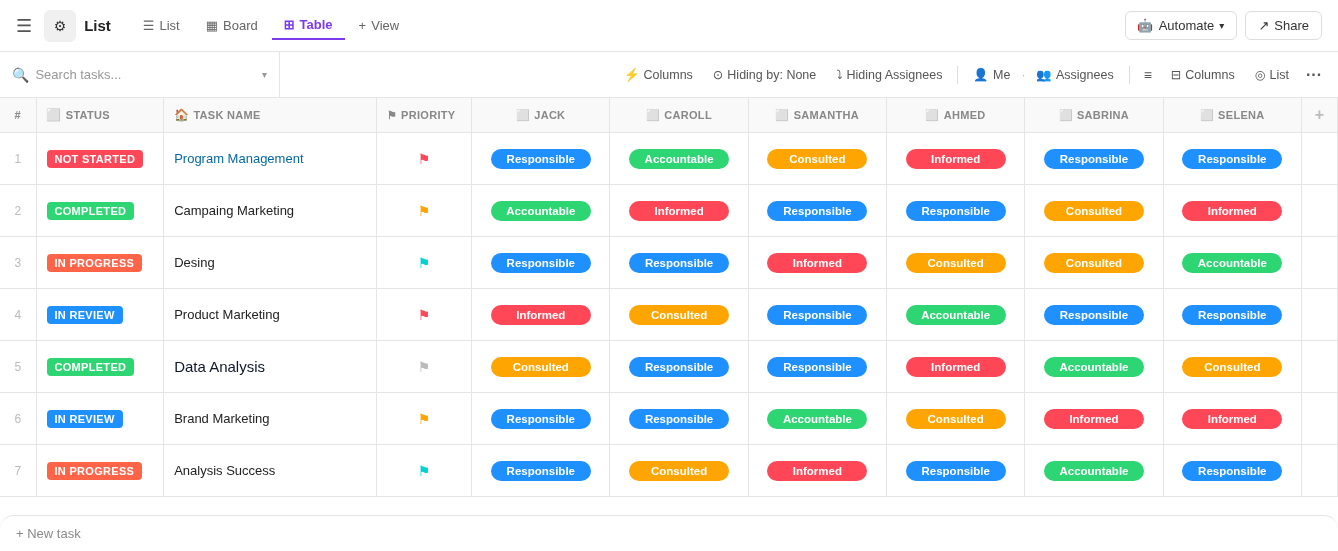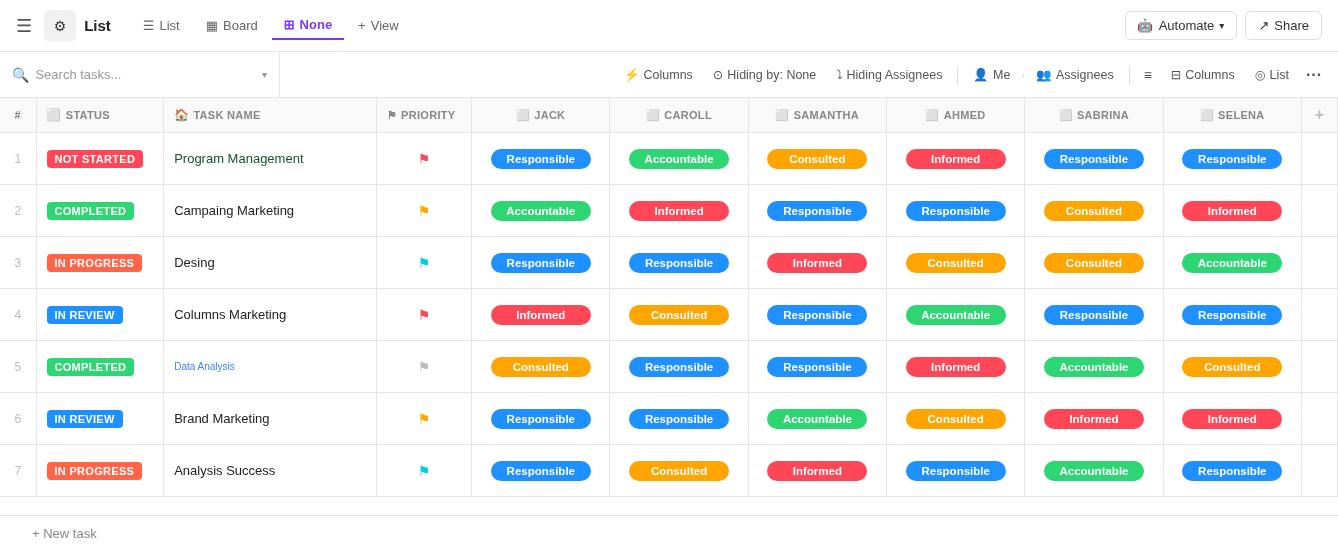--- a/index.html
+++ b/index.html
@@ -21,21 +21,21 @@
     <div style="display:flex;align-items:center;gap:5px;padding:6px 12px;border-radius:6px;cursor:pointer;color:#666;font-size:13px;font-weight:500;">
       <span>☰</span>
       <span>List</span>
     </div>
     <div style="display:flex;align-items:center;gap:5px;padding:6px 12px;border-radius:6px;cursor:pointer;color:#666;font-size:13px;font-weight:500;">
       <span>▦</span>
       <span>Board</span>
     </div>
     <div style="display:flex;align-items:center;gap:5px;padding:6px 12px;cursor:pointer;color:#7c3aed;font-size:13px;font-weight:600;border-bottom:2px solid #7c3aed;">
       <span>⊞</span>
-      <span>None</span>
+      <span>Table</span>
     </div>
     <div style="display:flex;align-items:center;gap:5px;padding:6px 12px;border-radius:6px;cursor:pointer;color:#666;font-size:13px;font-weight:500;">
       <span>+</span>
       <span>View</span>
     </div>
   </div>
 
   <div style="margin-left:auto;display:flex;align-items:center;gap:8px;">
     <div style="display:flex;align-items:center;gap:5px;padding:6px 12px;border:1px solid #ddd;border-radius:6px;cursor:pointer;font-size:13px;background:#fff;">
       <span>🤖</span>
@@ -127,21 +127,21 @@
         </th>
         <th style="width:36px;padding:8px 6px;text-align:center;font-size:16px;color:#bbb;border-bottom:1px solid #e5e5e5;">+</th>
       </tr>
     </thead>
     <tbody id="table-body">
     <tr style="">
     <td style="text-align:center;color:#bbb;font-size:12px;border-bottom:1px solid #e5e5e5;border-right:1px solid #e5e5e5;padding:0 6px;height:52px;vertical-align:middle;">1</td>
     <td style="border-bottom:1px solid #e5e5e5;border-right:1px solid #e5e5e5;padding:0 10px;height:52px;vertical-align:middle;">
       <span style="display:inline-block;padding:3px 8px;border-radius:4px;font-size:11px;font-weight:700;color:#fff;letter-spacing:0.3px;background:#ff4757;">NOT STARTED</span>
     </td>
-    <td style="border-bottom:1px solid #e5e5e5;border-right:1px solid #e5e5e5;padding:0 10px;height:52px;vertical-align:middle;font-size:13px;font-weight:500;color:#14532d;">Program Management</td>
+    <td style="border-bottom:1px solid #e5e5e5;border-right:1px solid #e5e5e5;padding:0 10px;height:52px;vertical-align:middle;font-size:13px;font-weight:500;color:#0369a1;">Program Management</td>
     <td style="text-align:center;border-bottom:1px solid #e5e5e5;border-right:1px solid #e5e5e5;padding:0 10px;height:52px;vertical-align:middle;"><span style="color:#ff4757;font-size:14px;">⚑</span></td>
     <td style="text-align:center;border-bottom:1px solid #e5e5e5;border-right:1px solid #e5e5e5;padding:0 8px;height:52px;vertical-align:middle;"><span style="display:inline-block;padding:4px 10px;border-radius:20px;font-size:11.5px;font-weight:600;color:#fff;background:#1e90ff;white-space:nowrap;min-width:100px;text-align:center;">Responsible</span></td>
     <td style="text-align:center;border-bottom:1px solid #e5e5e5;border-right:1px solid #e5e5e5;padding:0 8px;height:52px;vertical-align:middle;"><span style="display:inline-block;padding:4px 10px;border-radius:20px;font-size:11.5px;font-weight:600;color:#fff;background:#2ed573;white-space:nowrap;min-width:100px;text-align:center;">Accountable</span></td>
     <td style="text-align:center;border-bottom:1px solid #e5e5e5;border-right:1px solid #e5e5e5;padding:0 8px;height:52px;vertical-align:middle;"><span style="display:inline-block;padding:4px 10px;border-radius:20px;font-size:11.5px;font-weight:600;color:#fff;background:#ffa502;white-space:nowrap;min-width:100px;text-align:center;">Consulted</span></td>
     <td style="text-align:center;border-bottom:1px solid #e5e5e5;border-right:1px solid #e5e5e5;padding:0 8px;height:52px;vertical-align:middle;"><span style="display:inline-block;padding:4px 10px;border-radius:20px;font-size:11.5px;font-weight:600;color:#fff;background:#ff4757;white-space:nowrap;min-width:100px;text-align:center;">Informed</span></td>
     <td style="text-align:center;border-bottom:1px solid #e5e5e5;border-right:1px solid #e5e5e5;padding:0 8px;height:52px;vertical-align:middle;"><span style="display:inline-block;padding:4px 10px;border-radius:20px;font-size:11.5px;font-weight:600;color:#fff;background:#1e90ff;white-space:nowrap;min-width:100px;text-align:center;">Responsible</span></td>
     <td style="text-align:center;border-bottom:1px solid #e5e5e5;border-right:1px solid #e5e5e5;padding:0 8px;height:52px;vertical-align:middle;"><span style="display:inline-block;padding:4px 10px;border-radius:20px;font-size:11.5px;font-weight:600;color:#fff;background:#1e90ff;white-space:nowrap;min-width:100px;text-align:center;">Responsible</span></td>
     <td style="border-bottom:1px solid #e5e5e5;height:52px;vertical-align:middle;"></td>
   </tr>
         <tr style="">
@@ -172,36 +172,36 @@
     <td style="text-align:center;border-bottom:1px solid #e5e5e5;border-right:1px solid #e5e5e5;padding:0 8px;height:52px;vertical-align:middle;"><span style="display:inline-block;padding:4px 10px;border-radius:20px;font-size:11.5px;font-weight:600;color:#fff;background:#ffa502;white-space:nowrap;min-width:100px;text-align:center;">Consulted</span></td>
     <td style="text-align:center;border-bottom:1px solid #e5e5e5;border-right:1px solid #e5e5e5;padding:0 8px;height:52px;vertical-align:middle;"><span style="display:inline-block;padding:4px 10px;border-radius:20px;font-size:11.5px;font-weight:600;color:#fff;background:#ffa502;white-space:nowrap;min-width:100px;text-align:center;">Consulted</span></td>
     <td style="text-align:center;border-bottom:1px solid #e5e5e5;border-right:1px solid #e5e5e5;padding:0 8px;height:52px;vertical-align:middle;"><span style="display:inline-block;padding:4px 10px;border-radius:20px;font-size:11.5px;font-weight:600;color:#fff;background:#2ed573;white-space:nowrap;min-width:100px;text-align:center;">Accountable</span></td>
     <td style="border-bottom:1px solid #e5e5e5;height:52px;vertical-align:middle;"></td>
   </tr>
         <tr style="">
     <td style="text-align:center;color:#bbb;font-size:12px;border-bottom:1px solid #e5e5e5;border-right:1px solid #e5e5e5;padding:0 6px;height:52px;vertical-align:middle;">4</td>
     <td style="border-bottom:1px solid #e5e5e5;border-right:1px solid #e5e5e5;padding:0 10px;height:52px;vertical-align:middle;">
       <span style="display:inline-block;padding:3px 8px;border-radius:4px;font-size:11px;font-weight:700;color:#fff;letter-spacing:0.3px;background:#1e90ff;">IN REVIEW</span>
     </td>
-    <td style="border-bottom:1px solid #e5e5e5;border-right:1px solid #e5e5e5;padding:0 10px;height:52px;vertical-align:middle;font-size:13px;font-weight:500;color:#222;">Columns Marketing</td>
+    <td style="border-bottom:1px solid #e5e5e5;border-right:1px solid #e5e5e5;padding:0 10px;height:52px;vertical-align:middle;font-size:13px;font-weight:500;color:#222;">Product Marketing</td>
     <td style="text-align:center;border-bottom:1px solid #e5e5e5;border-right:1px solid #e5e5e5;padding:0 10px;height:52px;vertical-align:middle;"><span style="color:#ff4757;font-size:14px;">⚑</span></td>
     <td style="text-align:center;border-bottom:1px solid #e5e5e5;border-right:1px solid #e5e5e5;padding:0 8px;height:52px;vertical-align:middle;"><span style="display:inline-block;padding:4px 10px;border-radius:20px;font-size:11.5px;font-weight:600;color:#fff;background:#ff4757;white-space:nowrap;min-width:100px;text-align:center;">Informed</span></td>
     <td style="text-align:center;border-bottom:1px solid #e5e5e5;border-right:1px solid #e5e5e5;padding:0 8px;height:52px;vertical-align:middle;"><span style="display:inline-block;padding:4px 10px;border-radius:20px;font-size:11.5px;font-weight:600;color:#fff;background:#ffa502;white-space:nowrap;min-width:100px;text-align:center;">Consulted</span></td>
     <td style="text-align:center;border-bottom:1px solid #e5e5e5;border-right:1px solid #e5e5e5;padding:0 8px;height:52px;vertical-align:middle;"><span style="display:inline-block;padding:4px 10px;border-radius:20px;font-size:11.5px;font-weight:600;color:#fff;background:#1e90ff;white-space:nowrap;min-width:100px;text-align:center;">Responsible</span></td>
     <td style="text-align:center;border-bottom:1px solid #e5e5e5;border-right:1px solid #e5e5e5;padding:0 8px;height:52px;vertical-align:middle;"><span style="display:inline-block;padding:4px 10px;border-radius:20px;font-size:11.5px;font-weight:600;color:#fff;background:#2ed573;white-space:nowrap;min-width:100px;text-align:center;">Accountable</span></td>
     <td style="text-align:center;border-bottom:1px solid #e5e5e5;border-right:1px solid #e5e5e5;padding:0 8px;height:52px;vertical-align:middle;"><span style="display:inline-block;padding:4px 10px;border-radius:20px;font-size:11.5px;font-weight:600;color:#fff;background:#1e90ff;white-space:nowrap;min-width:100px;text-align:center;">Responsible</span></td>
     <td style="text-align:center;border-bottom:1px solid #e5e5e5;border-right:1px solid #e5e5e5;padding:0 8px;height:52px;vertical-align:middle;"><span style="display:inline-block;padding:4px 10px;border-radius:20px;font-size:11.5px;font-weight:600;color:#fff;background:#1e90ff;white-space:nowrap;min-width:100px;text-align:center;">Responsible</span></td>
     <td style="border-bottom:1px solid #e5e5e5;height:52px;vertical-align:middle;"></td>
   </tr>
         <tr style="">
     <td style="text-align:center;color:#bbb;font-size:12px;border-bottom:1px solid #e5e5e5;border-right:1px solid #e5e5e5;padding:0 6px;height:52px;vertical-align:middle;">5</td>
     <td style="border-bottom:1px solid #e5e5e5;border-right:1px solid #e5e5e5;padding:0 10px;height:52px;vertical-align:middle;">
       <span style="display:inline-block;padding:3px 8px;border-radius:4px;font-size:11px;font-weight:700;color:#fff;letter-spacing:0.3px;background:#2ed573;">COMPLETED</span>
     </td>
-    <td style="border-bottom:1px solid #e5e5e5;border-right:1px solid #e5e5e5;padding:0 10px;height:52px;vertical-align:middle;font-size:10px;font-weight:500;color:#3b82f6;">Data Analysis</td>
+    <td style="border-bottom:1px solid #e5e5e5;border-right:1px solid #e5e5e5;padding:0 10px;height:52px;vertical-align:middle;font-size:15px;font-weight:500;color:#0f172a;">Data Analysis</td>
     <td style="text-align:center;border-bottom:1px solid #e5e5e5;border-right:1px solid #e5e5e5;padding:0 10px;height:52px;vertical-align:middle;"><span style="color:#bbb;font-size:14px;">⚑</span></td>
     <td style="text-align:center;border-bottom:1px solid #e5e5e5;border-right:1px solid #e5e5e5;padding:0 8px;height:52px;vertical-align:middle;"><span style="display:inline-block;padding:4px 10px;border-radius:20px;font-size:11.5px;font-weight:600;color:#fff;background:#ffa502;white-space:nowrap;min-width:100px;text-align:center;">Consulted</span></td>
     <td style="text-align:center;border-bottom:1px solid #e5e5e5;border-right:1px solid #e5e5e5;padding:0 8px;height:52px;vertical-align:middle;"><span style="display:inline-block;padding:4px 10px;border-radius:20px;font-size:11.5px;font-weight:600;color:#fff;background:#1e90ff;white-space:nowrap;min-width:100px;text-align:center;">Responsible</span></td>
     <td style="text-align:center;border-bottom:1px solid #e5e5e5;border-right:1px solid #e5e5e5;padding:0 8px;height:52px;vertical-align:middle;"><span style="display:inline-block;padding:4px 10px;border-radius:20px;font-size:11.5px;font-weight:600;color:#fff;background:#1e90ff;white-space:nowrap;min-width:100px;text-align:center;">Responsible</span></td>
     <td style="text-align:center;border-bottom:1px solid #e5e5e5;border-right:1px solid #e5e5e5;padding:0 8px;height:52px;vertical-align:middle;"><span style="display:inline-block;padding:4px 10px;border-radius:20px;font-size:11.5px;font-weight:600;color:#fff;background:#ff4757;white-space:nowrap;min-width:100px;text-align:center;">Informed</span></td>
     <td style="text-align:center;border-bottom:1px solid #e5e5e5;border-right:1px solid #e5e5e5;padding:0 8px;height:52px;vertical-align:middle;"><span style="display:inline-block;padding:4px 10px;border-radius:20px;font-size:11.5px;font-weight:600;color:#fff;background:#2ed573;white-space:nowrap;min-width:100px;text-align:center;">Accountable</span></td>
     <td style="text-align:center;border-bottom:1px solid #e5e5e5;border-right:1px solid #e5e5e5;padding:0 8px;height:52px;vertical-align:middle;"><span style="display:inline-block;padding:4px 10px;border-radius:20px;font-size:11.5px;font-weight:600;color:#fff;background:#ffa502;white-space:nowrap;min-width:100px;text-align:center;">Consulted</span></td>
     <td style="border-bottom:1px solid #e5e5e5;height:52px;vertical-align:middle;"></td>
   </tr>
         <tr style="">
@@ -231,15 +231,15 @@
     <td style="text-align:center;border-bottom:1px solid #e5e5e5;border-right:1px solid #e5e5e5;padding:0 8px;height:52px;vertical-align:middle;"><span style="display:inline-block;padding:4px 10px;border-radius:20px;font-size:11.5px;font-weight:600;color:#fff;background:#ff4757;white-space:nowrap;min-width:100px;text-align:center;">Informed</span></td>
     <td style="text-align:center;border-bottom:1px solid #e5e5e5;border-right:1px solid #e5e5e5;padding:0 8px;height:52px;vertical-align:middle;"><span style="display:inline-block;padding:4px 10px;border-radius:20px;font-size:11.5px;font-weight:600;color:#fff;background:#1e90ff;white-space:nowrap;min-width:100px;text-align:center;">Responsible</span></td>
     <td style="text-align:center;border-bottom:1px solid #e5e5e5;border-right:1px solid #e5e5e5;padding:0 8px;height:52px;vertical-align:middle;"><span style="display:inline-block;padding:4px 10px;border-radius:20px;font-size:11.5px;font-weight:600;color:#fff;background:#2ed573;white-space:nowrap;min-width:100px;text-align:center;">Accountable</span></td>
     <td style="text-align:center;border-bottom:1px solid #e5e5e5;border-right:1px solid #e5e5e5;padding:0 8px;height:52px;vertical-align:middle;"><span style="display:inline-block;padding:4px 10px;border-radius:20px;font-size:11.5px;font-weight:600;color:#fff;background:#1e90ff;white-space:nowrap;min-width:100px;text-align:center;">Responsible</span></td>
     <td style="border-bottom:1px solid #e5e5e5;height:52px;vertical-align:middle;"></td>
   </tr>
       </tbody>
   </table>
 </div>
 
-<div style="display:flex;align-items:center;padding:0 32px;height:36px;border-top:1px solid #e5e5e5;color:#888;font-size:13px;cursor:pointer;">
+<div style="display:flex;align-items:center;padding:0 16px;height:36px;border-top:1px solid #e5e5e5;color:#888;font-size:13px;cursor:pointer;border-radius:14px;">
   <span>+ New task</span>
 </div>
 
 </body></html>

